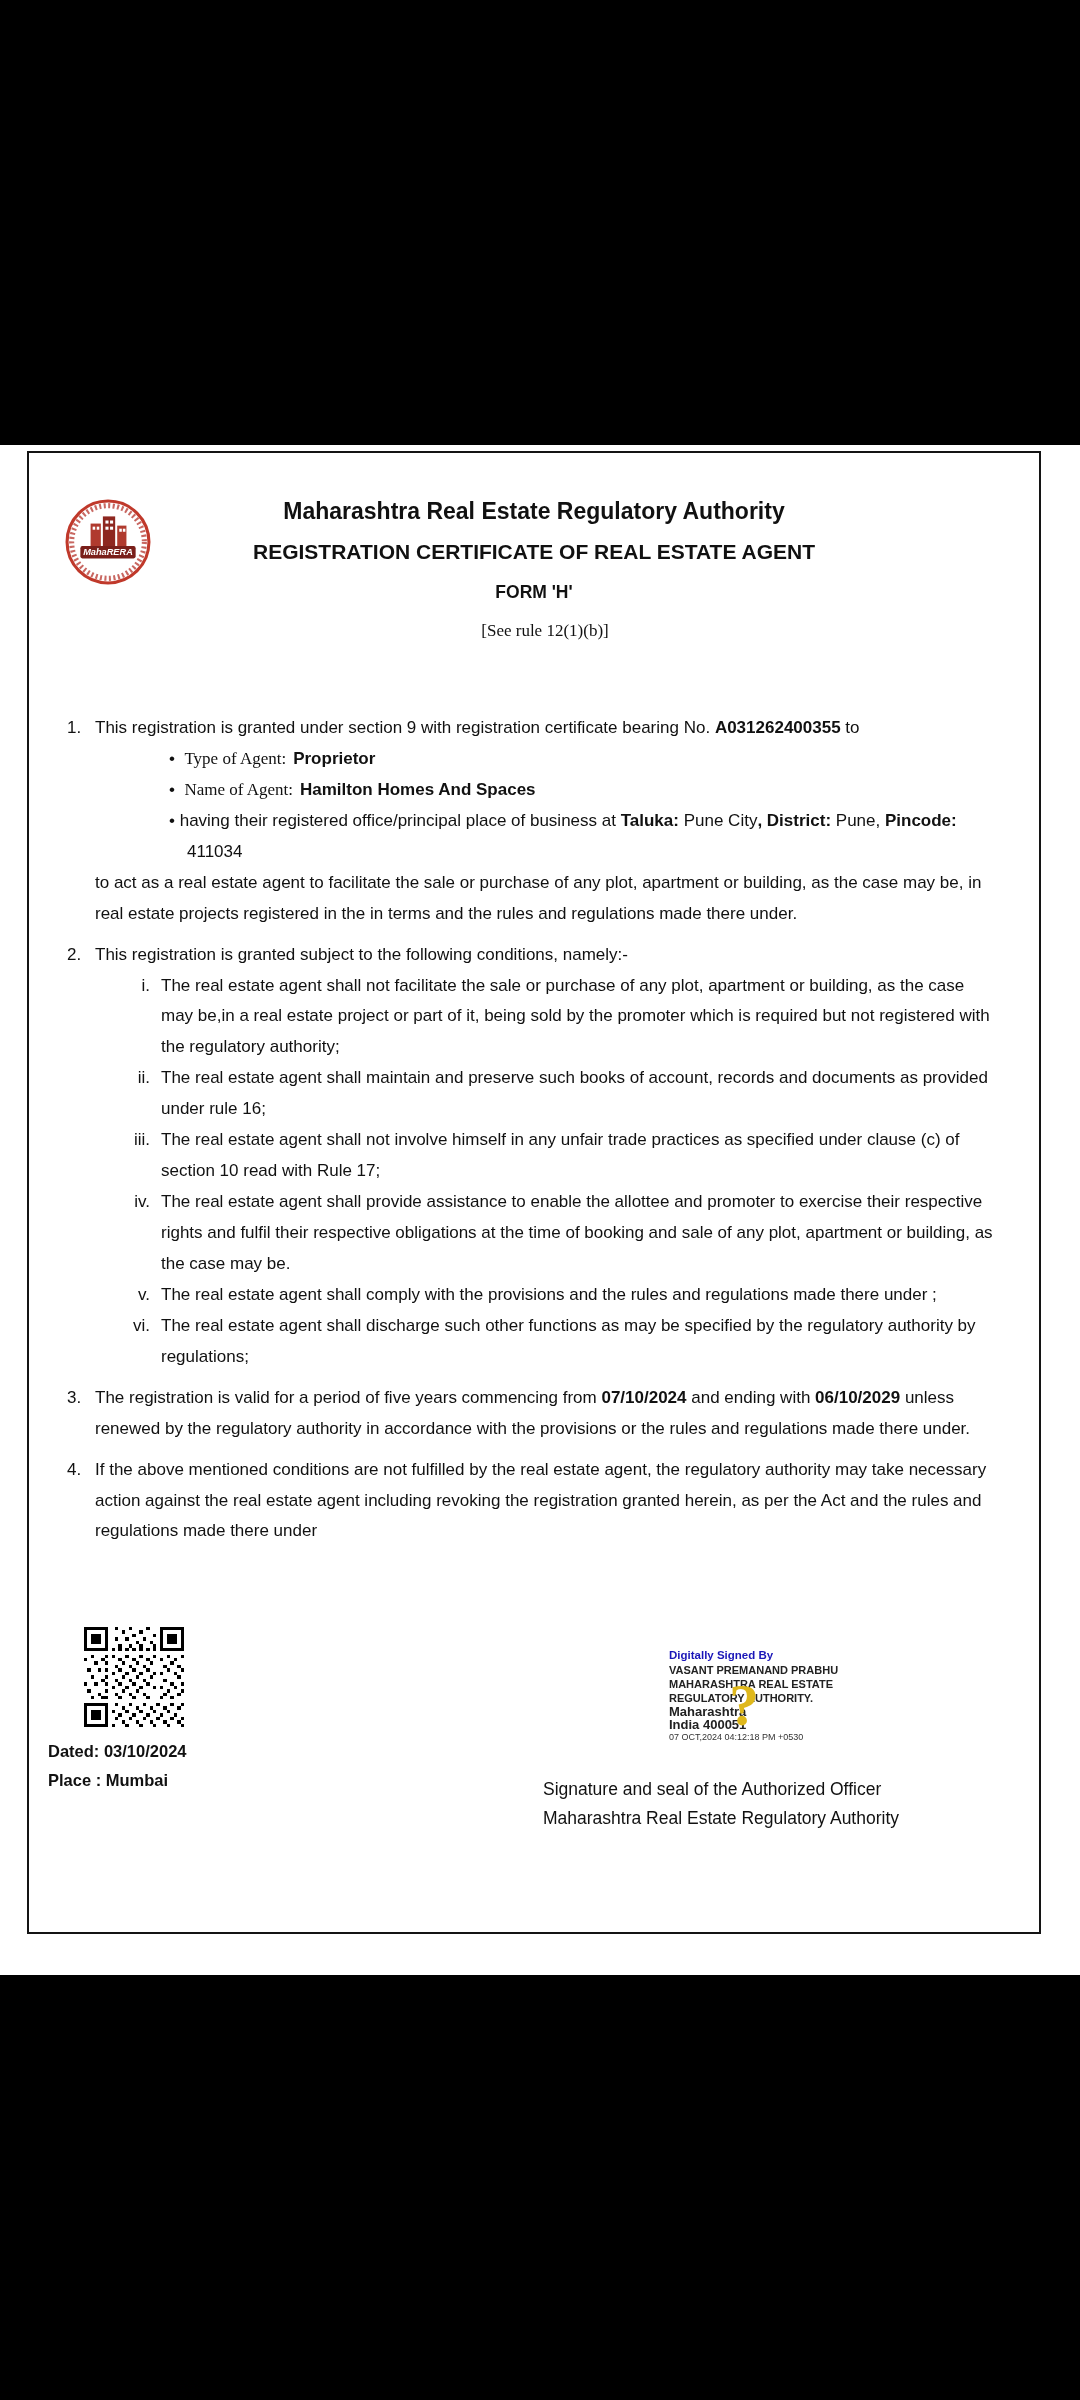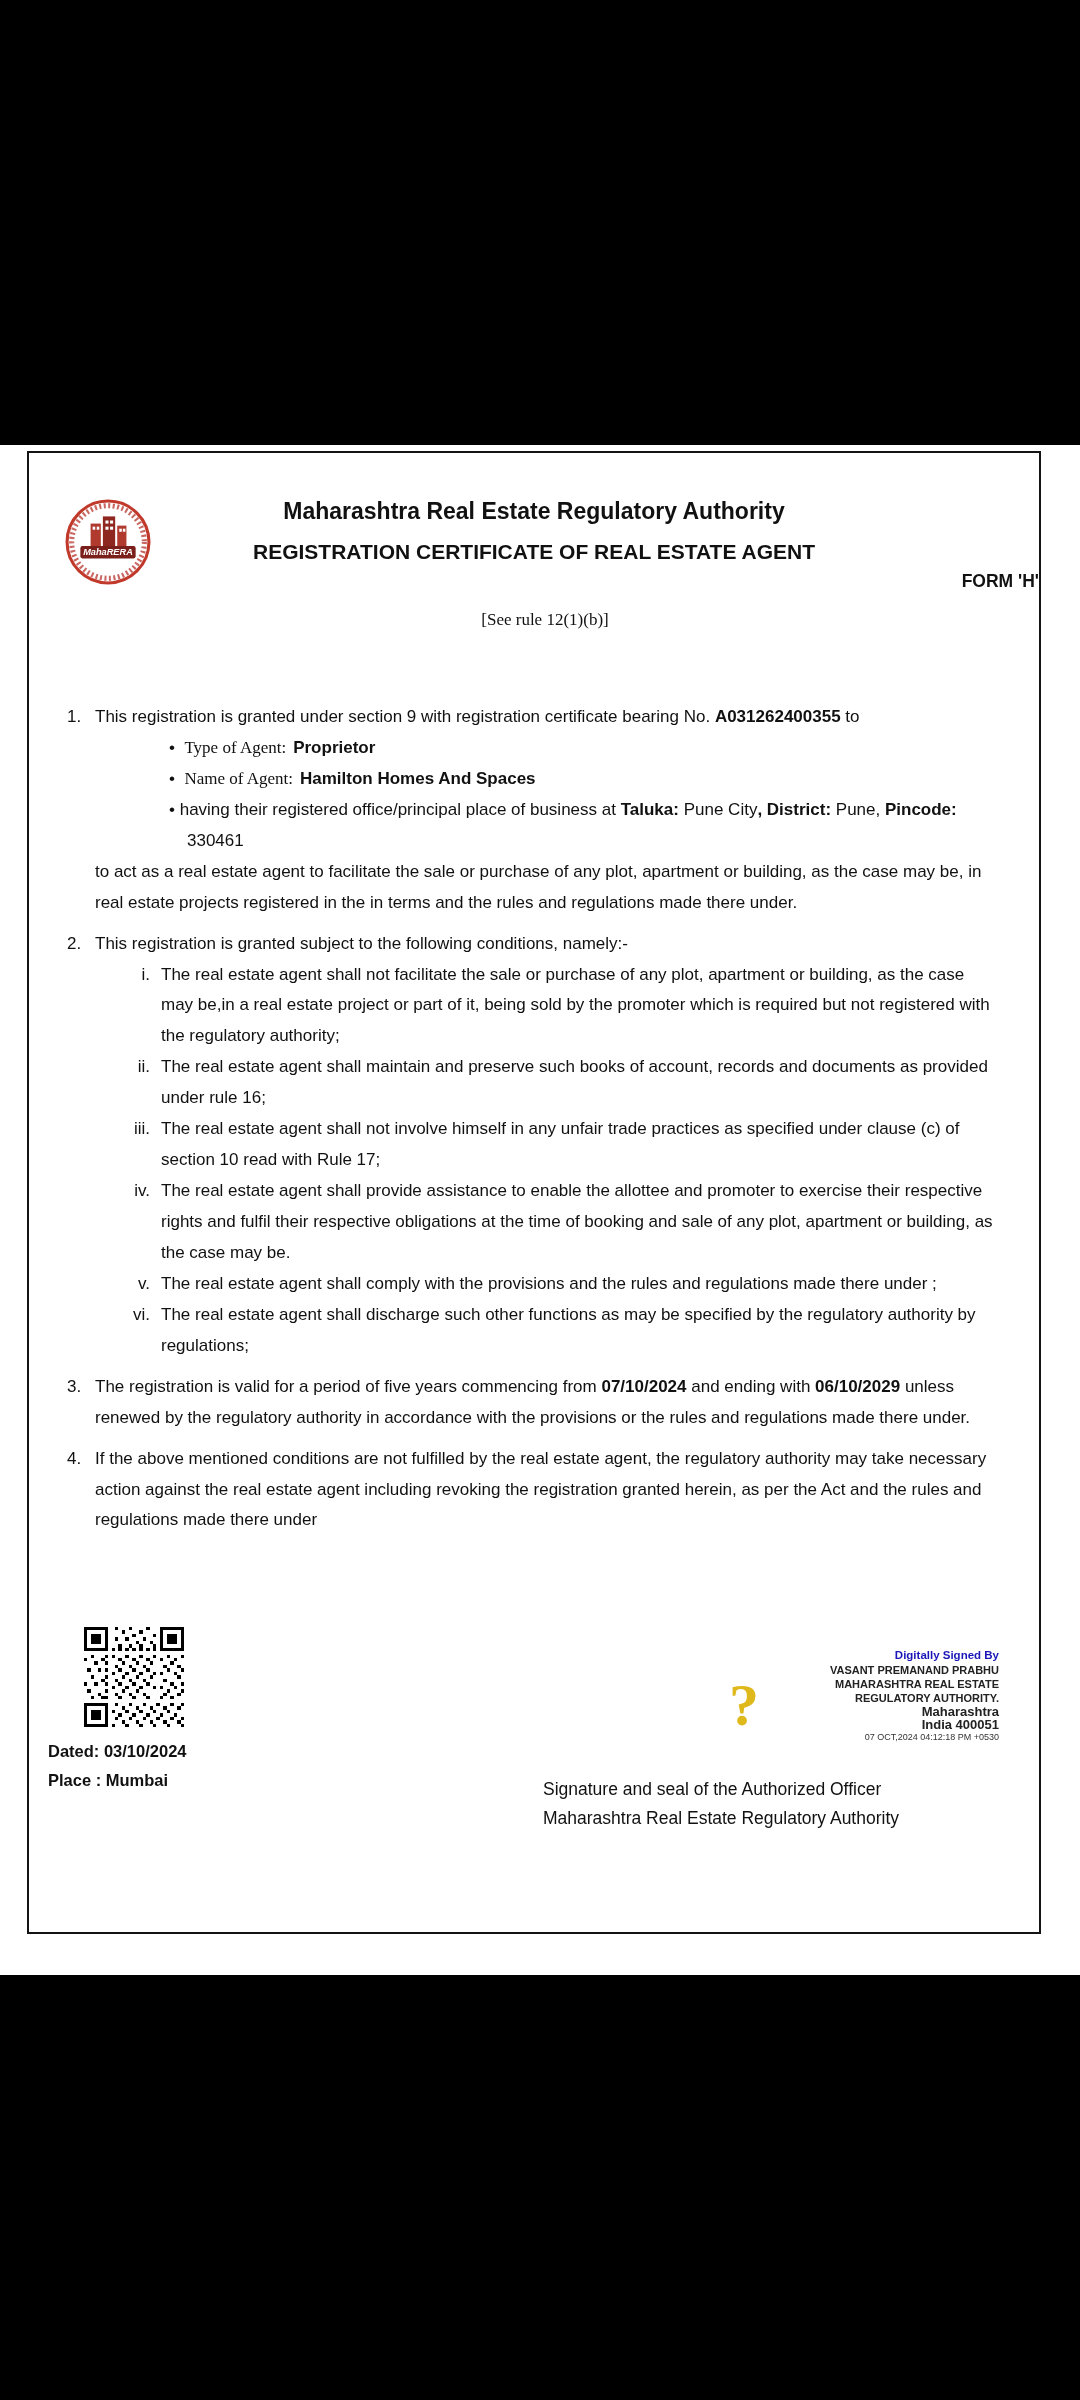--- a/index.html
+++ b/index.html
@@ -6,40 +6,40 @@
   body{width:1080px;height:2400px;position:relative;overflow:hidden;
        font-family:"Liberation Sans",sans-serif;color:#111;}
   .sheet{position:absolute;left:0;top:445px;width:1080px;height:1530px;background:#fff;}
   .border-box{position:absolute;left:27px;top:6px;width:1010px;height:1479px;
               border:2px solid #141414;background:#fff;}
   
   .logo-wrap{position:absolute;left:36px;top:46px;width:86px;height:86px;font-style:italic;}
   .header-text{text-align:center;padding-top:44px;}
   .authority{font-size:23px;font-weight:700;line-height:28px;}
   .cert-title{font-size:21px;font-weight:700;line-height:22px;margin-top:16px;}
-  .form-title{font-size:17.5px;font-weight:700;line-height:22px;margin-top:7px;text-align:right;}
+  .form-title{font-size:17.5px;font-weight:700;line-height:22px;margin-top:18px;}
   .rule-line{font-family:"Liberation Serif",serif;font-size:17px;line-height:24px;margin-top:16px;padding-left:22px;}
   
   .content{margin:70px 44px 0 38px;font-size:17px;line-height:1.82;}
   .item{display:flex;margin-bottom:10px;}
   .num{flex:0 0 28px;}
   .itext{flex:1;}
   .bullets{margin:0;padding:0 0 0 74px;list-style:none;}
   .bullets li{padding-left:18px;text-indent:-18px;}
   .bullets li::before{content:"\2022\00a0";}
   .serif{font-family:"Liberation Serif",serif;}
   .b{font-weight:700;}
   .val{margin-left:7px;}
   .cond{display:flex;}
   .cnum{flex:0 0 55px;text-align:right;}
   .ctext{flex:1;padding-left:11px;}
   
   .qr{position:absolute;left:55px;top:1174px;width:100px;height:100px;}
   .dated-block{position:absolute;left:19px;top:1284px;font-size:16.5px;font-weight:700;line-height:29px;}
-  .sig-block{position:absolute;left:640px;top:1195px;width:330px;text-align:right;color:#222;}
+  .sig-block{position:absolute;left:640px;top:1195px;width:330px;text-align:left;color:#222;}
   .sig-line1{color:#1a16b8;font-weight:700;font-size:11.5px;line-height:15px;}
   .sig-name,.sig-org1,.sig-org2{font-weight:700;font-size:11px;line-height:14px;}
   .sig-state,.sig-loc{font-weight:700;font-size:13px;line-height:13px;}
   .sig-time{font-size:9px;line-height:12px;color:#333;}
   .sign-off{position:absolute;left:514px;top:1282px;font-size:17.5px;line-height:28.5px;margin-top:40px;}
   .qmark{position:absolute;left:700px;top:1222px;font-family:"Liberation Serif",serif;
          font-size:60px;font-weight:700;color:#dfb81c;z-index:5;line-height:60px;}
 </style>
 </head>
 <body>
@@ -80,21 +80,21 @@
         <div class="num">1.</div>
         <div class="itext">
           <div><span>This registration is granted under section 9 with registration certificate bearing No. </span><span class="b">A031262400355</span><span> to</span></div>
           <ul class="bullets">
             <li>
               <span class="serif">Type of Agent:</span><span class="b val">Proprietor</span>
             </li>
             <li>
               <span class="serif">Name of Agent:</span><span class="b val">Hamilton Homes And Spaces</span>
             </li>
-            <li><span>having their registered office/principal place of business at </span><span class="b">Taluka:</span><span> Pune City</span><span class="b">, District:</span><span> Pune, </span><span class="b">Pincode:</span><span> 330461</span></li>
+            <li><span>having their registered office/principal place of business at </span><span class="b">Taluka:</span><span> Pune City</span><span class="b">, District:</span><span> Pune, </span><span class="b">Pincode:</span><span> 411034</span></li>
           </ul>
           <div>to act as a real estate agent to facilitate the sale or purchase of any plot, apartment or building, as the case may be, in real estate projects registered in the  in terms and the rules and regulations made there under.</div>
         </div>
       </div>
 
       <div class="item">
         <div class="num">2.</div>
         <div class="itext">
           <div>This registration is granted subject to the following conditions, namely:-</div>
           <div class="cond">

